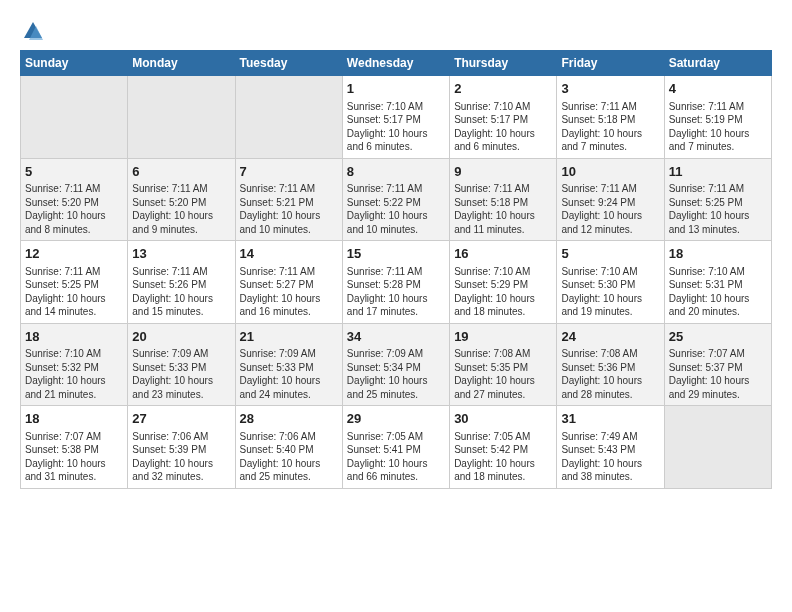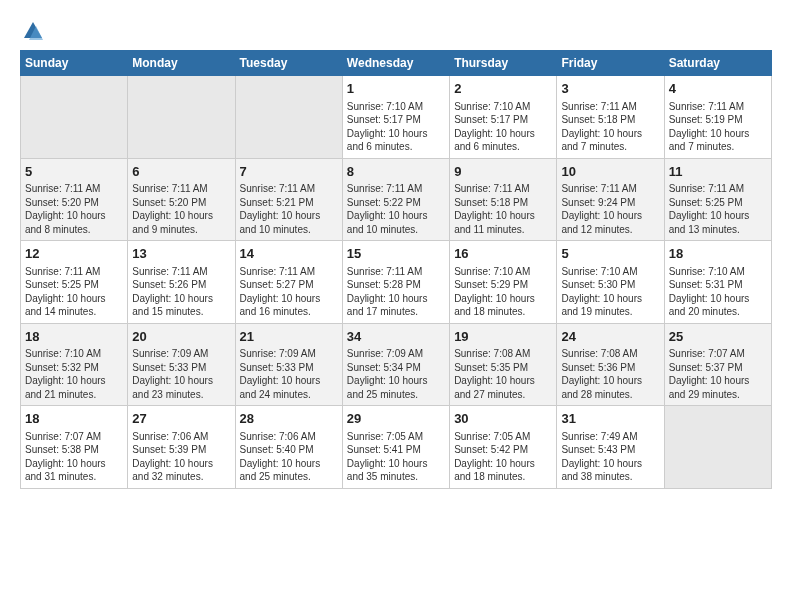--- a/index.html
+++ b/index.html
@@ -168,20 +168,20 @@
           <td><span class="day-number">21</span><span>Sunrise: 7:09 AM</span><br><span>Sunset: 5:33 PM</span><br><span>Daylight: 10 hours and 24 minutes.</span></td>
           <td><span class="day-number">34</span><span>Sunrise: 7:09 AM</span><br><span>Sunset: 5:34 PM</span><br><span>Daylight: 10 hours and 25 minutes.</span></td>
           <td><span class="day-number">19</span><span>Sunrise: 7:08 AM</span><br><span>Sunset: 5:35 PM</span><br><span>Daylight: 10 hours and 27 minutes.</span></td>
           <td><span class="day-number">24</span><span>Sunrise: 7:08 AM</span><br><span>Sunset: 5:36 PM</span><br><span>Daylight: 10 hours and 28 minutes.</span></td>
           <td><span class="day-number">25</span><span>Sunrise: 7:07 AM</span><br><span>Sunset: 5:37 PM</span><br><span>Daylight: 10 hours and 29 minutes.</span></td>
         </tr>
         <tr>
           <td><span class="day-number">18</span><span>Sunrise: 7:07 AM</span><br><span>Sunset: 5:38 PM</span><br><span>Daylight: 10 hours and 31 minutes.</span></td>
           <td><span class="day-number">27</span><span>Sunrise: 7:06 AM</span><br><span>Sunset: 5:39 PM</span><br><span>Daylight: 10 hours and 32 minutes.</span></td>
           <td><span class="day-number">28</span><span>Sunrise: 7:06 AM</span><br><span>Sunset: 5:40 PM</span><br><span>Daylight: 10 hours and 25 minutes.</span></td>
-          <td><span class="day-number">29</span><span>Sunrise: 7:05 AM</span><br><span>Sunset: 5:41 PM</span><br><span>Daylight: 10 hours and 35 minutes.</span></td>
+          <td><span class="day-number">29</span><span>Sunrise: 7:05 AM</span><br><span>Sunset: 5:41 PM</span><br><span>Daylight: 10 hours and 66 minutes.</span></td>
           <td><span class="day-number">30</span><span>Sunrise: 7:05 AM</span><br><span>Sunset: 5:42 PM</span><br><span>Daylight: 10 hours and 18 minutes.</span></td>
           <td><span class="day-number">31</span><span>Sunrise: 7:49 AM</span><br><span>Sunset: 5:43 PM</span><br><span>Daylight: 10 hours and 38 minutes.</span></td>
           <td class="empty-cell"></td>
         </tr>
       </tbody>
   </table>
 </div>
 
 </body></html>

